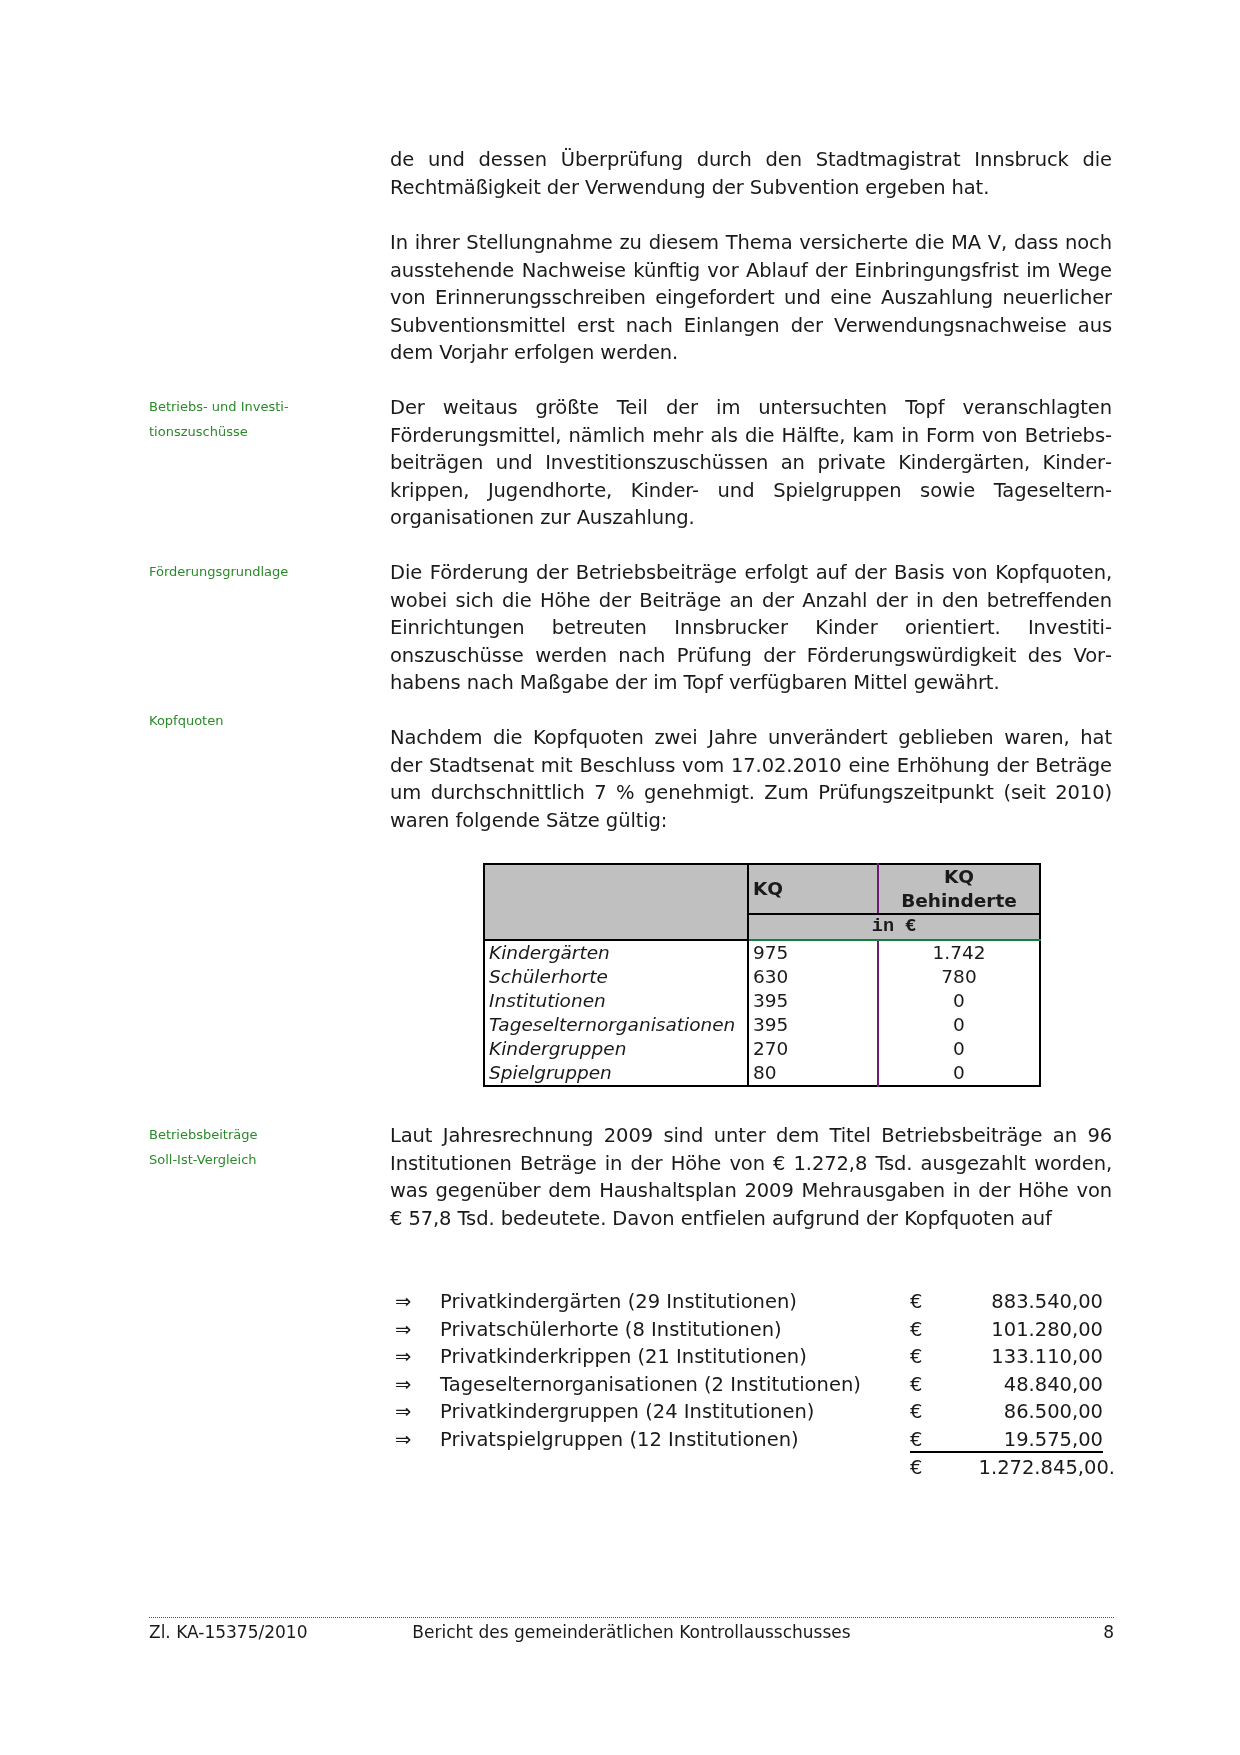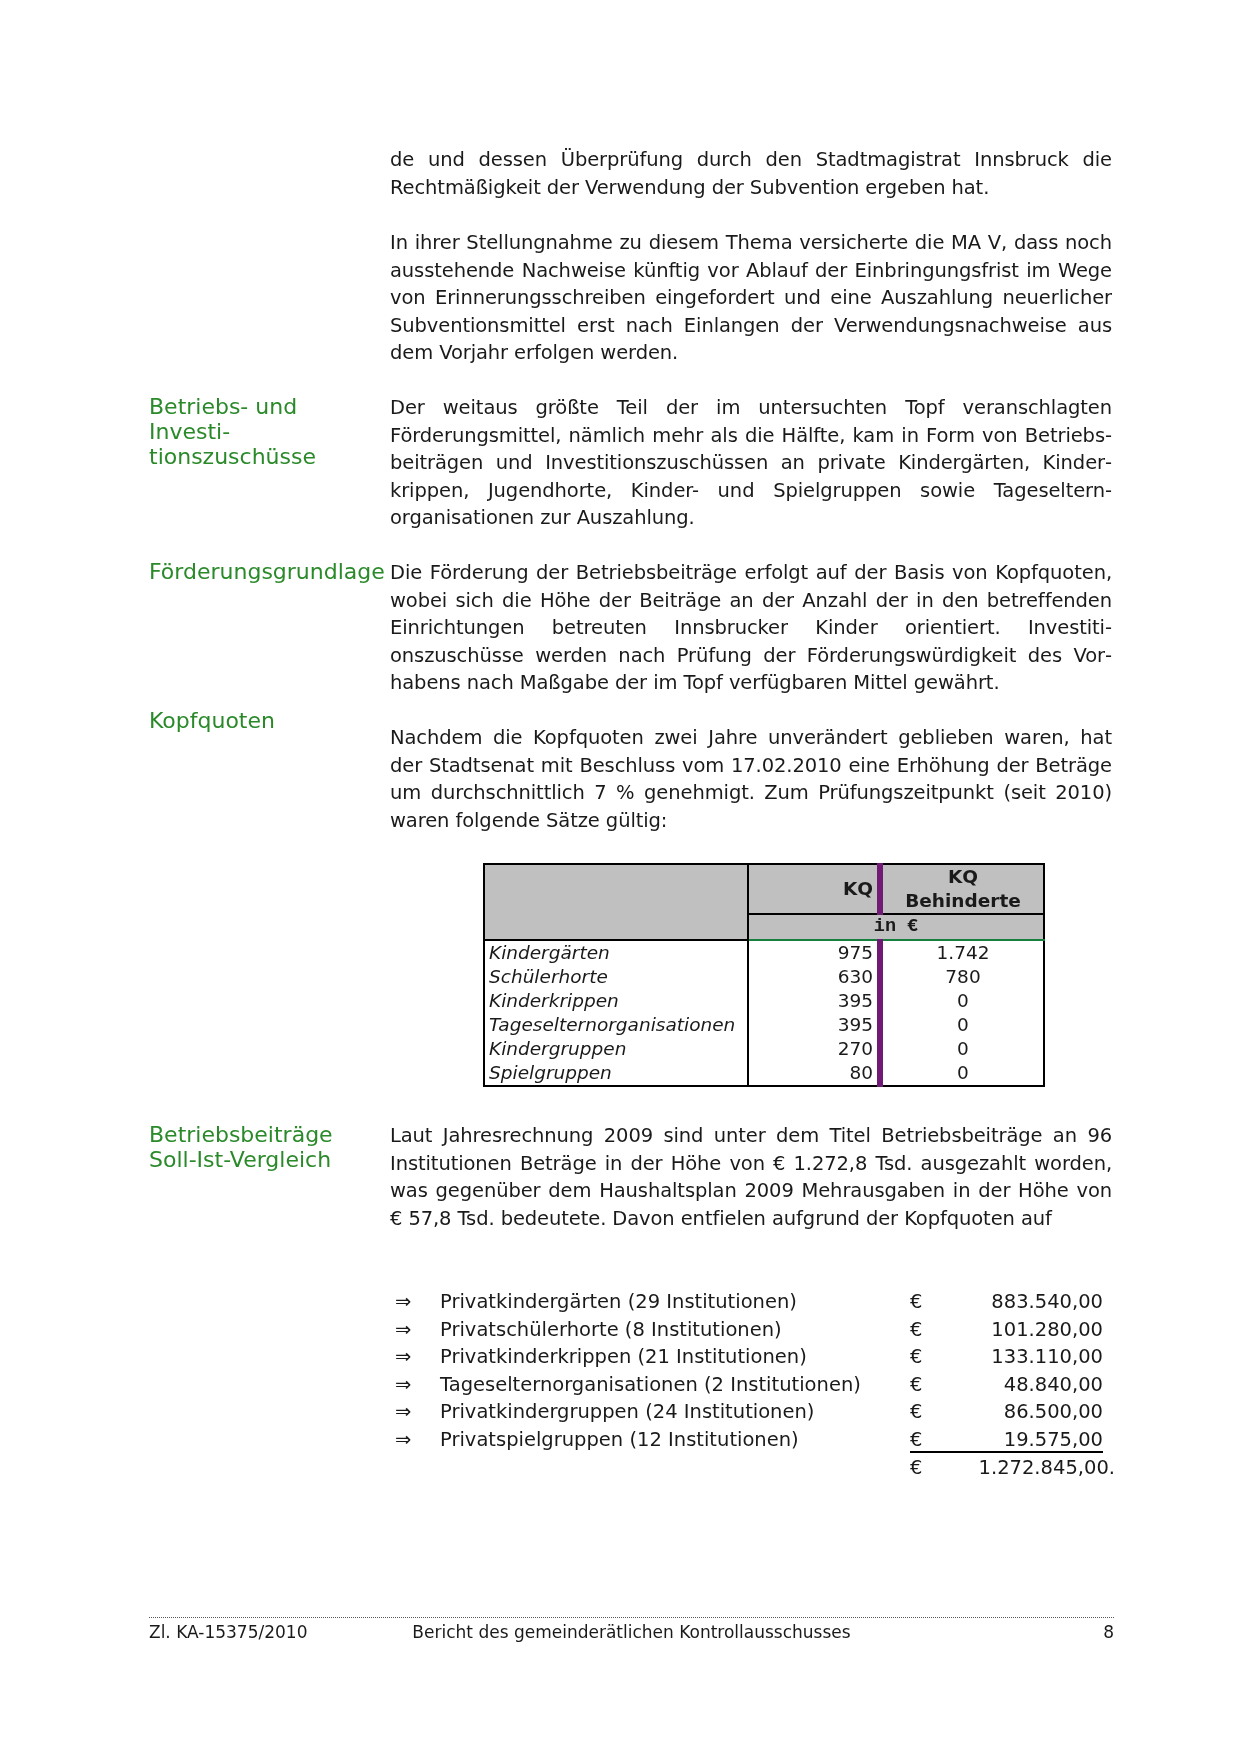--- a/index.html
+++ b/index.html
@@ -3,39 +3,39 @@
 <meta charset="utf-8">
 <style>
   html, body { margin: 0; padding: 0; background: #ffffff; }
   body {
     width: 1240px; height: 1755px; position: relative; overflow: hidden;
     font-family: "DejaVu Sans", sans-serif; color: #1a1a1a;
   }
   .page { position: absolute; left: 0; top: 0; width: 1240px; height: 1755px; }
   .margin-label {
     position: absolute; left: 149px; width: 205px;
-    font-size: 22px; line-height: 25px; color: #2a8a2a;
+    font-size: 13px; line-height: 25px; color: #2a8a2a;
   }
   .para {
     position: absolute; left: 390px; width: 722px;
     font-size: 19.5px; line-height: 27.5px; text-align: justify;
     hyphens: manual; letter-spacing: -0.1px;
   }
   .para.last-left { text-align-last: left; }
 
   
   .kq-table {
     position: absolute; left: 483px; top: 863px;
     border-collapse: collapse; font-size: 18.5px; line-height: 24px;
     border: 2px solid #000;
   }
   .kq-table td, .kq-table th { padding: 0 4px; }
   .kq-table th { background: #c0c0c0; font-weight: bold; }
   .kq-table .c-name { width: 254px; text-align: left; border-right: 2px solid #000; font-style: italic; }
-  .kq-table .c-kq { width: 120px; text-align: right; border-right: 6px solid #701a75; }
+  .kq-table .c-kq { width: 120px; text-align: left; border-right: 2px solid #701a75; }
   .kq-table .c-kqb { width: 152px; text-align: center; }
   .kq-table .head-row-1 th { border-bottom: 2px solid #000; }
   .kq-table .head-row-2 th { border-bottom: 2px solid #15803d; font-family: Liberation Mono, monospace; }
   .kq-table .blank-head { border-right: 2px solid #000; }
 
   
   .pay-list { position: absolute; left: 395px; top: 1288px; width: 720px; font-size: 19.5px; }
   .pay-row { position: relative; height: 27.6px; line-height: 27.6px; }
   .pay-arrow { position: absolute; left: 0; width: 30px; font-family: "DejaVu Sans", sans-serif; }
   .pay-label { position: absolute; left: 45px; }
@@ -100,21 +100,21 @@
           <td class="c-name">Kindergärten</td>
           <td class="c-kq">975</td>
           <td class="c-kqb">1.742</td>
         </tr>
         <tr>
           <td class="c-name">Schülerhorte</td>
           <td class="c-kq">630</td>
           <td class="c-kqb">780</td>
         </tr>
         <tr>
-          <td class="c-name">Kinderkrippen</td>
+          <td class="c-name">Institutionen</td>
           <td class="c-kq">395</td>
           <td class="c-kqb">0</td>
         </tr>
         <tr>
           <td class="c-name">Tageselternorganisationen</td>
           <td class="c-kq">395</td>
           <td class="c-kqb">0</td>
         </tr>
         <tr>
           <td class="c-name">Kindergruppen</td>

